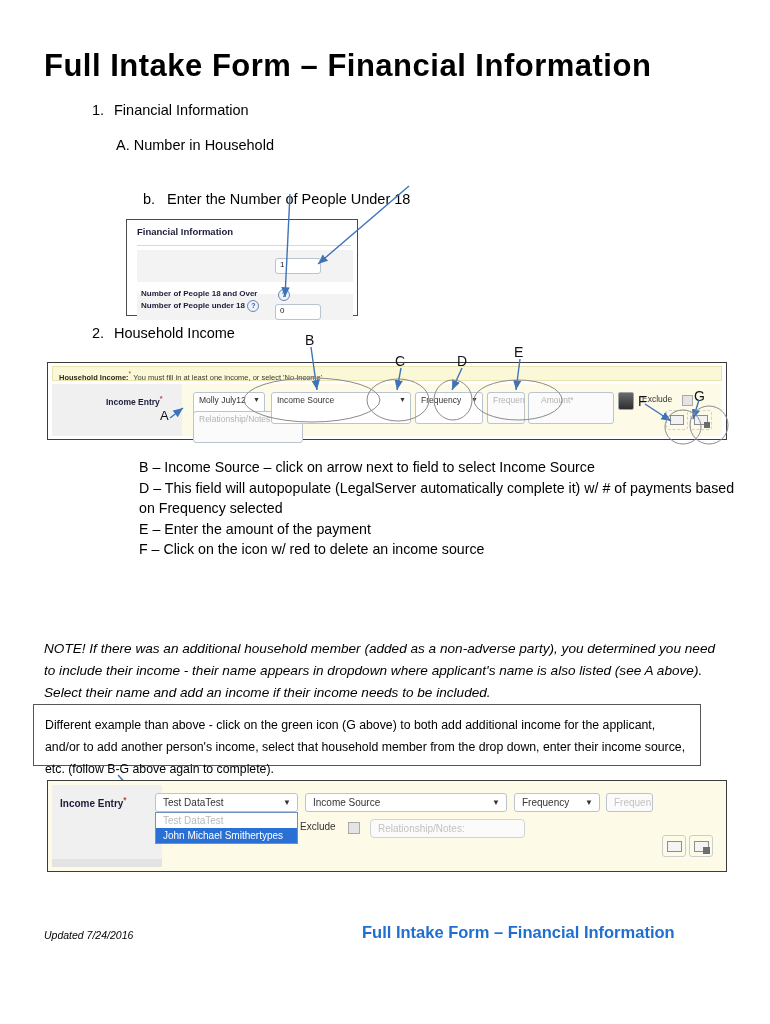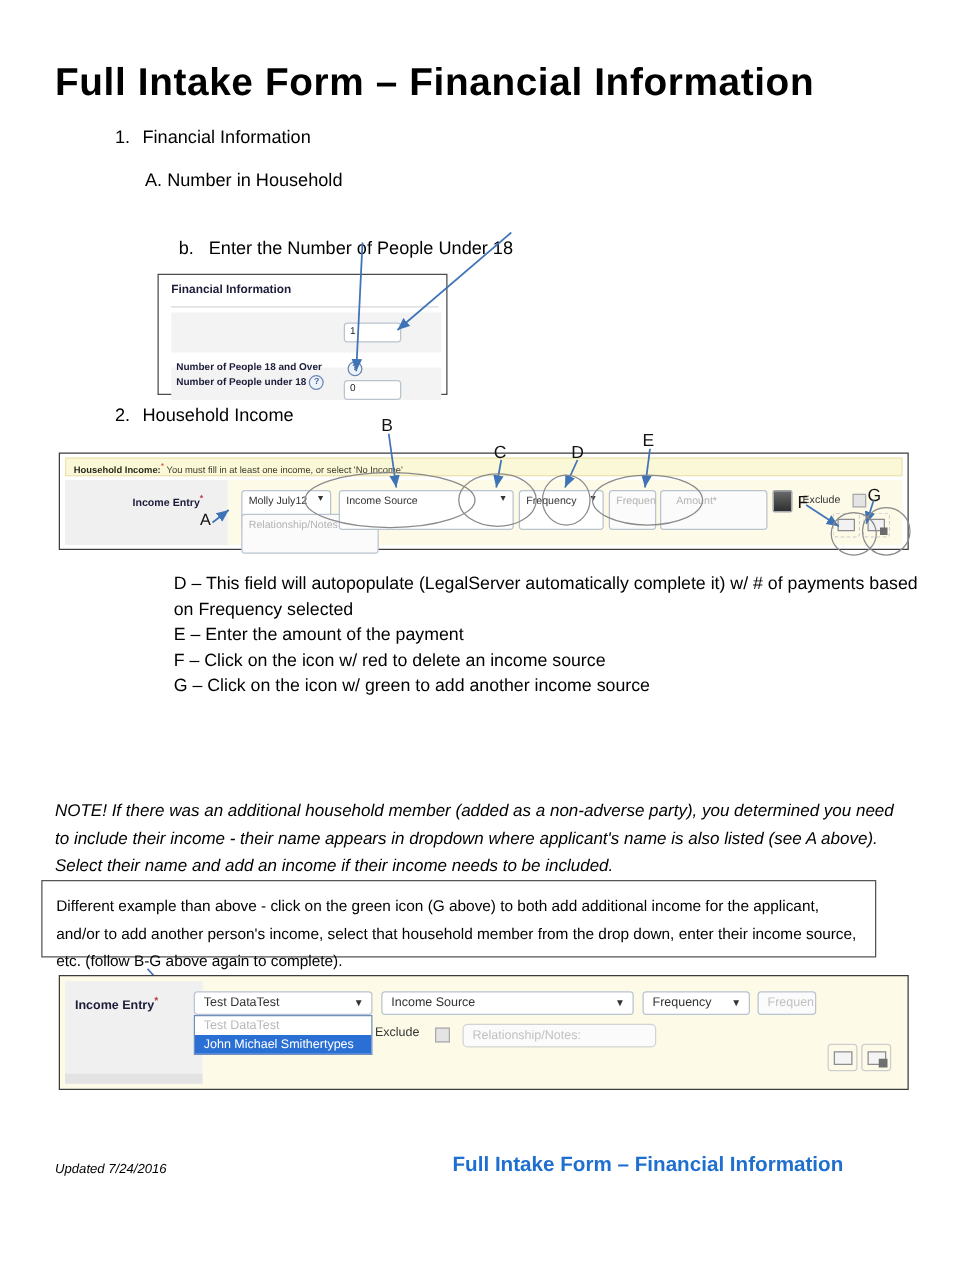--- a/index.html
+++ b/index.html
@@ -291,24 +291,24 @@
     <ellipse cx="453" cy="400" rx="19" ry="20" stroke="#8a8a8a" stroke-width="1" fill="none"></ellipse>
     <ellipse cx="518" cy="400" rx="44" ry="20" stroke="#8a8a8a" stroke-width="1" fill="none"></ellipse>
     <ellipse cx="683" cy="427" rx="18" ry="17" stroke="#8a8a8a" stroke-width="1" fill="none"></ellipse>
     <ellipse cx="709" cy="425" rx="19" ry="19" stroke="#8a8a8a" stroke-width="1" fill="none"></ellipse>
 
     <path d="M118,775 L157,818" stroke="#3f73b8" stroke-width="1.4" fill="none" marker-end="url(#ah)"></path>
     <ellipse cx="223" cy="829" rx="75" ry="12" stroke="#1a1a1a" stroke-width="2.6" fill="none"></ellipse>
   </svg>
 
   <div class="explain">
+    <div>B – Income Source – click on arrow next to field to select Income Source</div>
     <div>D – This field will autopopulate (LegalServer automatically complete it) w/ # of payments based on Frequency selected</div>
     <div>E – Enter the amount of the payment</div>
     <div>F – Click on the icon w/ red to delete an income source</div>
-    <div>G – Click on the icon w/ green to add another income source</div>
   </div>
 
   <div class="note">NOTE! If there was an additional household member (added as a non-adverse party), you determined you need to include their income - their name appears in dropdown where applicant's name is also listed (see A above). Select their name and add an income if their income needs to be included.</div>
 
   <div class="boxpara">Different example than above - click on the green icon (G above) to both add additional income for the applicant, and/or to add another person's income, select that household member from the drop down, enter their income source, etc. (follow B-G above again to complete).</div>
 
   <div class="shot3">
     <div class="s3-leftcol"></div>
     <div class="s3-bottomstrip"></div>
     <div class="s3-entrylabel">

